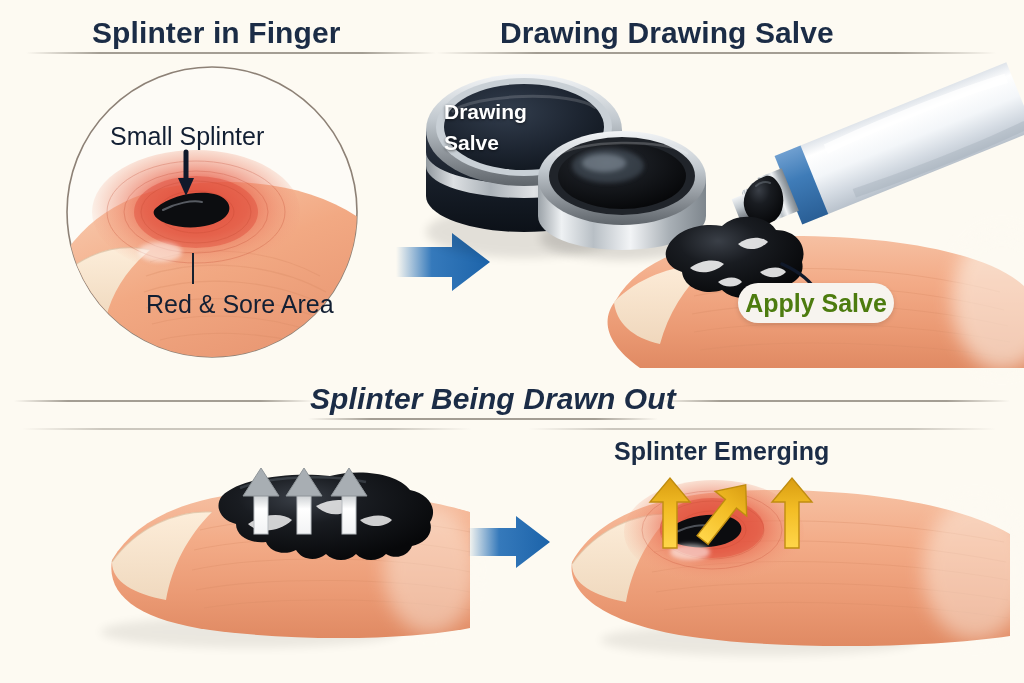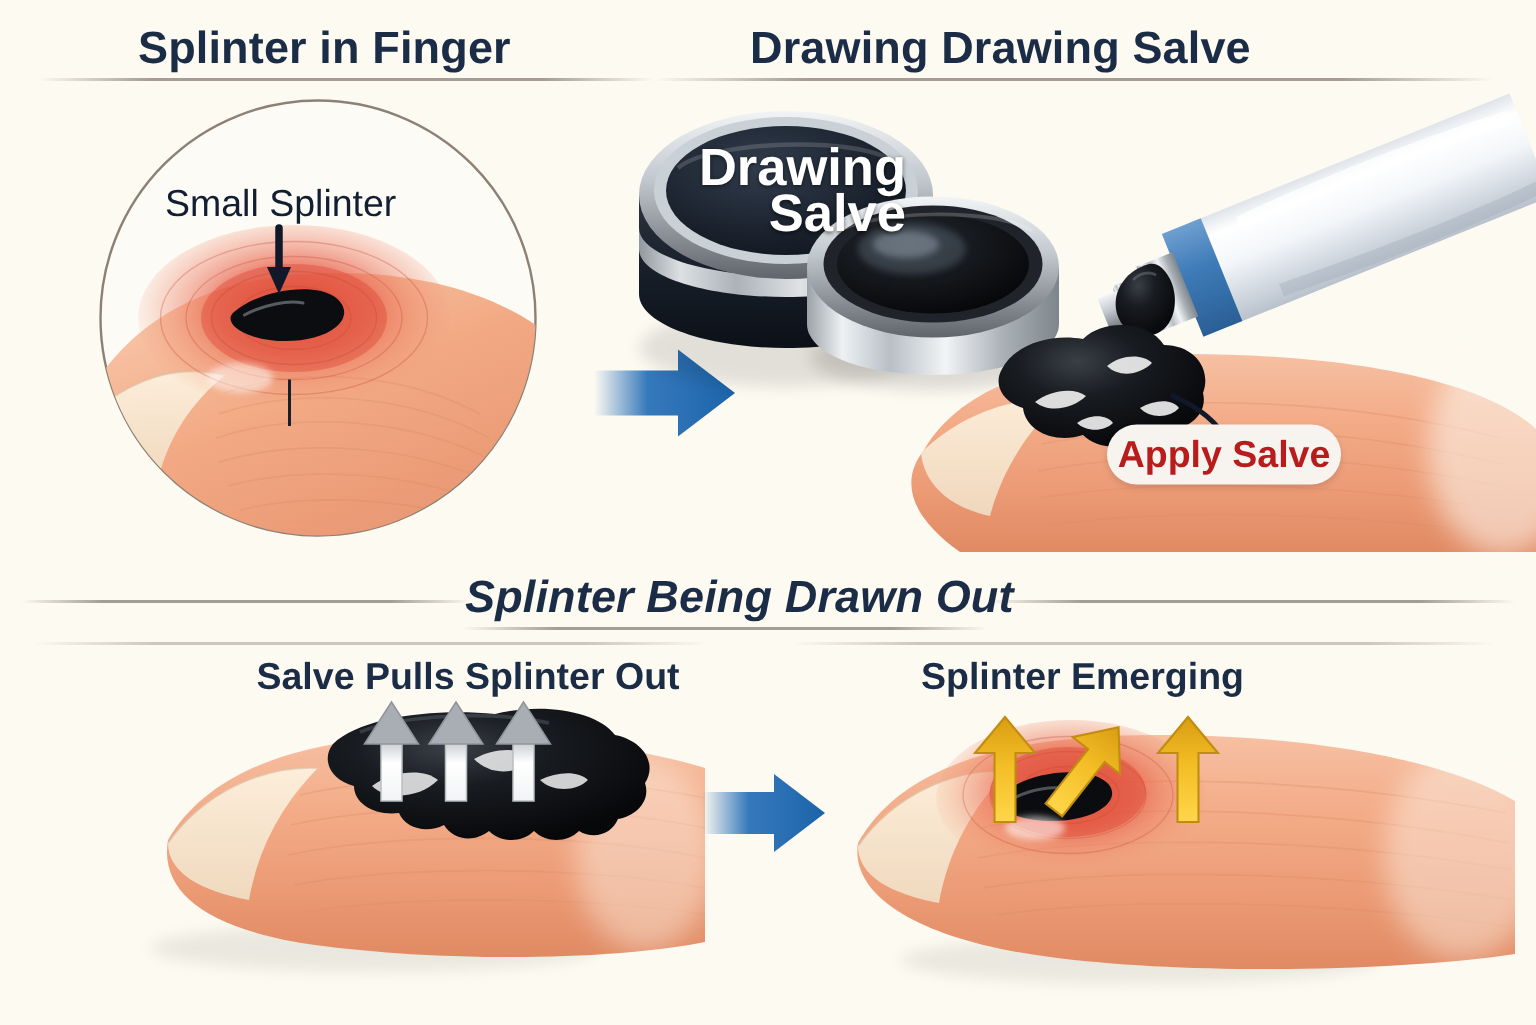--- a/index.html
+++ b/index.html
@@ -29,21 +29,21 @@
   .sub-label{
     position:absolute;color:#1b2c46;font-weight:700;white-space:nowrap;
   }
   .callout-label{
     position:absolute;color:#121f33;font-weight:400;white-space:nowrap;
   }
   .pill{
     position:absolute;
     background:#f7f4ef;
     border-radius:999px;
-    color:#b91c1c;font-weight:700;
+    color:#4d7c0f;font-weight:700;
     display:flex;align-items:center;justify-content:center;
     box-shadow:0 2px 5px rgba(0,0,0,.13);
   }
   .leader{position:absolute;background:#15202e;}
 </style>
 </head>
 <body>
 
 <div id="stage">
 
@@ -355,34 +355,34 @@
   <div class="panel-title" style="left:92px;top:16px;font-size:30px;">Splinter in Finger</div>
   <div class="title-rule" style="left:26px;top:52px;width:410px;"></div>
 
   <div class="panel-title" style="left:500px;top:16px;font-size:30px;">Drawing Drawing Salve</div>
   <div class="title-rule" style="left:436px;top:52px;width:560px;"></div>
 
   <div class="callout-label" style="left:110px;top:122px;font-size:25px;">Small Splinter</div>
 
   <div class="leader" style="left:192px;top:253px;width:2px;height:31px;"></div>
 
-
-  <div class="abs" style="left:444px;top:96px;width:160px;text-align:right;color:#ffffff;
-              font-weight:700;font-size:35px;line-height:31px;
+  <div class="callout-label" style="left:146px;top:290px;font-size:25px;">Red &amp; Sore Area</div>
+
+  <div class="abs" style="left:444px;top:96px;width:160px;text-align:left;color:#ffffff;
+              font-weight:700;font-size:21px;line-height:31px;
               text-shadow:0 1px 3px rgba(0,0,0,.55);">
     <div>Drawing</div>
     <div>Salve</div>
   </div>
 
   <div class="pill" style="left:738px;top:283px;width:156px;height:40px;font-size:25px;">Apply Salve</div>
 
   <div class="title-rule" style="left:14px;top:400px;width:300px;"></div>
   <div class="panel-title" style="left:310px;top:382px;font-size:30px;font-style:italic;">Splinter Being Drawn Out</div>
   <div class="title-rule" style="left:308px;top:418px;width:350px;"></div>
   <div class="title-rule" style="left:658px;top:400px;width:352px;"></div>
 
   <div class="title-rule" style="left:22px;top:428px;width:450px;opacity:.55;"></div>
   <div class="title-rule" style="left:528px;top:428px;width:468px;opacity:.55;"></div>
 
-  <div class="sub-label" style="left:171px;top:437px;font-size:25px;">Salve Pulls Splinter Out</div>
   <div class="sub-label" style="left:614px;top:437px;font-size:25px;">Splinter Emerging</div>
 
 </div>
 
 </body></html>

